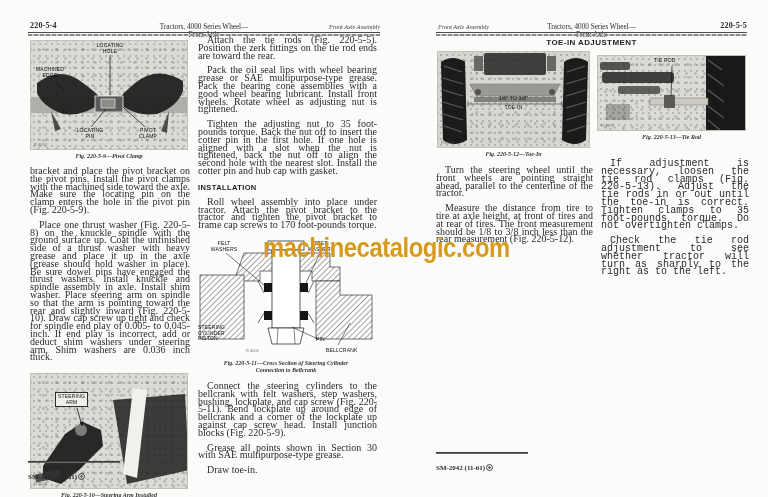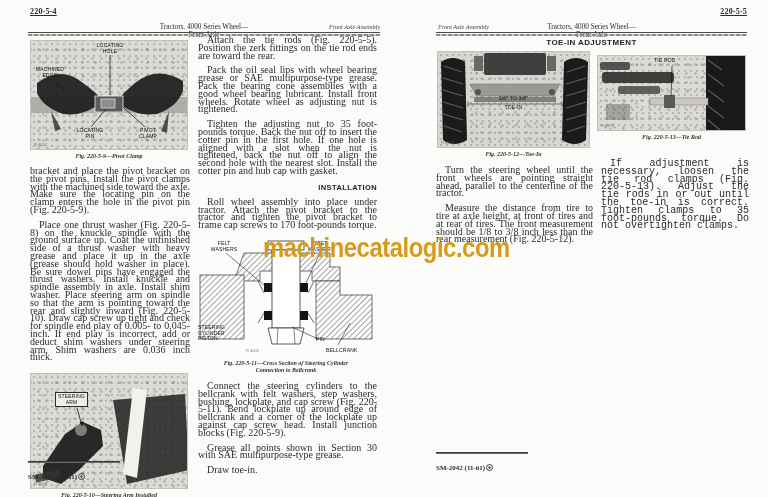--- a/index.html
+++ b/index.html
@@ -5,31 +5,31 @@
   * { box-sizing: border-box; }
   html,body { margin:0; padding:0; }
   body {
     width:768px; height:497px; position:relative; overflow:hidden;
     background:#fbfbfa; font-family:"Liberation Serif", serif; color:#2b2b2b;
   }
   .abs { position:absolute; }
 
   
   .hdr { height:21px; position:absolute; }
-  .pgnum { position:absolute; bottom:16px; font:bold 8px/9px "Liberation Serif", serif; letter-spacing:.2px;text-decoration:underline; }
+  .pgnum { position:absolute; bottom:2px; font:bold 8px/9px "Liberation Serif", serif; letter-spacing:.2px; }
   .htitle { position:absolute; left:0; right:0; top:12px; text-align:center; font:7.2px/8.2px "Liberation Serif", serif; }
   .runhead { position:absolute; bottom:2px; font:italic 6.2px/7px "Liberation Serif", serif; color:#3a3a3a; }
   .rule-solid { position:absolute; height:1px; background:#4c4c4c; }
   .rule-dots  { position:absolute; height:2px;
     background:repeating-linear-gradient(90deg,#8a8a8a 0 4px, #c9c9c9 4px 6px); }
 
   
   .para { font-size:10px; line-height:7.8px; text-align:justify; margin:0 0 7px 0; text-indent:9px; color:#2b2b2b; }
   .para.noindent { text-indent:0; }
-  .subhead { font:bold 7.5px/9px "Liberation Sans", sans-serif; text-align:right; letter-spacing:.4px; color:#1f1f1f; margin:8px 0 6px 0; }
+  .subhead { font:bold 7.5px/9px "Liberation Sans", sans-serif; text-align:left; letter-spacing:.4px; color:#1f1f1f; margin:8px 0 6px 0; }
   .bigsubhead { font:bold 8px/9px "Liberation Sans", sans-serif; text-align:center; letter-spacing:.4px; color:#1f1f1f; }
 
   
   .figblock { }
   .photo { position:relative; overflow:hidden;
     background-color:#dcdad5;
     background-image:
       radial-gradient(circle, rgba(110,110,110,.35) 1px, transparent 1.5px),
       radial-gradient(circle, rgba(90,90,90,.28) 1px, transparent 1.6px),
       radial-gradient(circle, rgba(70,70,70,.22) 1px, transparent 1.8px);
@@ -241,20 +241,21 @@
   </div>
   <div class="caption" style="width:149px;">Fig. 220-5-13—Tie Rod</div>
 </div>
 
 <div class="abs" style="left:436px;top:166px;width:157px;font-family:Liberation Serif, serif;">
   <p class="para">Turn the steering wheel until the front wheels are pointing straight ahead, parallel to the centerline of the tractor.</p>
   <p class="para">Measure the distance from tire to tire at axle height, at front of tires and at rear of tires. The front measurement should be 1/8 to 3/8 inch less than the rear measurement (Fig. 220-5-12).</p>
 </div>
 <div class="abs" style="left:601px;top:160px;width:148px;font-family:Liberation Mono, monospace;">
   <p class="para">If adjustment is necessary, loosen the tie rod clamps (Fig. 220-5-13). Adjust the tie rods in or out until the toe-in is correct. Tighten clamps to 35 foot-pounds torque. Do not overtighten clamps.</p>
+  <p class="para">Check the tie rod adjustment to see whether tractor will turn as sharply to the right as to the left.</p>
 </div>
 
 <div class="footer" style="left:436px;top:452px;">
   <div class="footrule"></div>
   <span class="footcode">SM-2042  (11-61)</span><span class="logo-circle"></span>
 </div>
 
 <div class="watermark" style="color: rgb(214, 155, 30);">machinecatalogic.com</div>
 
 </body></html>

